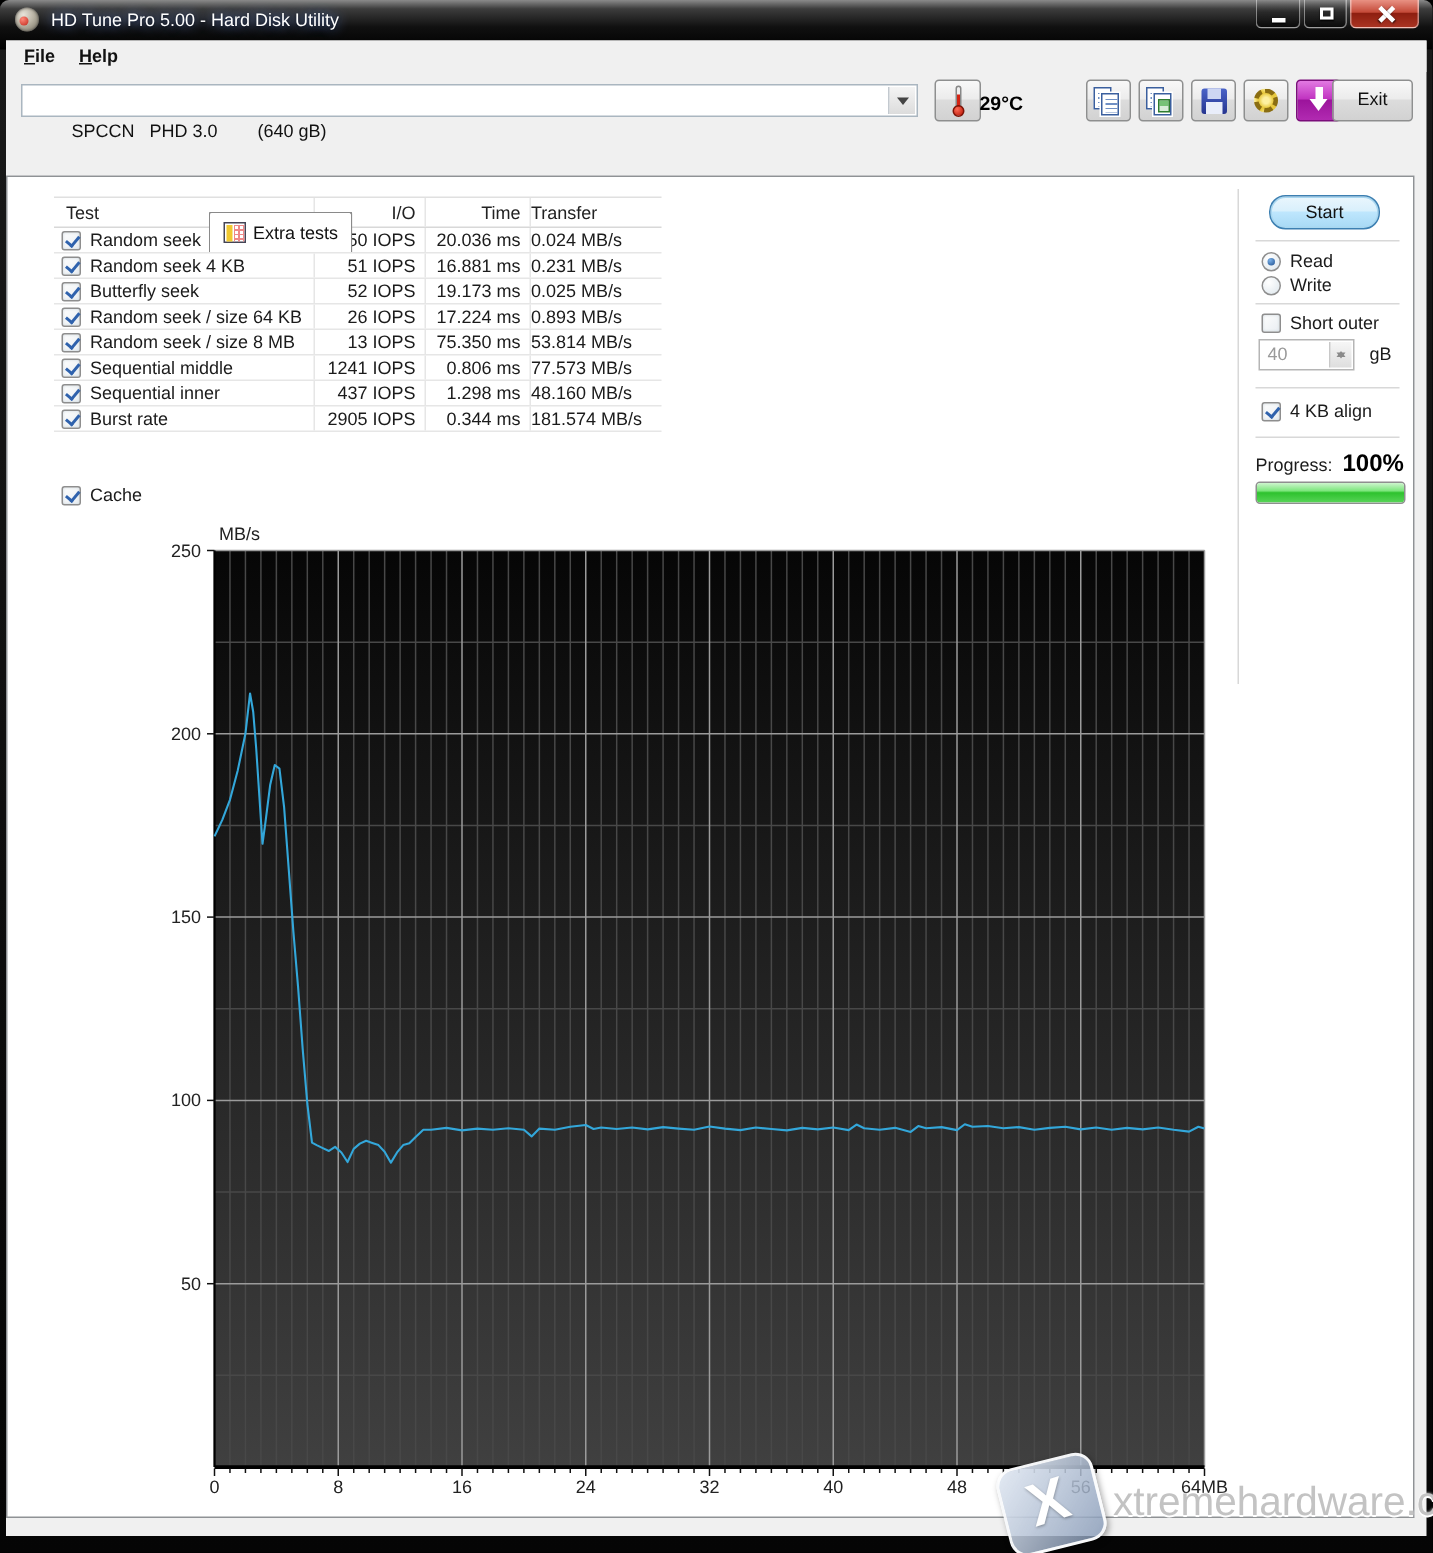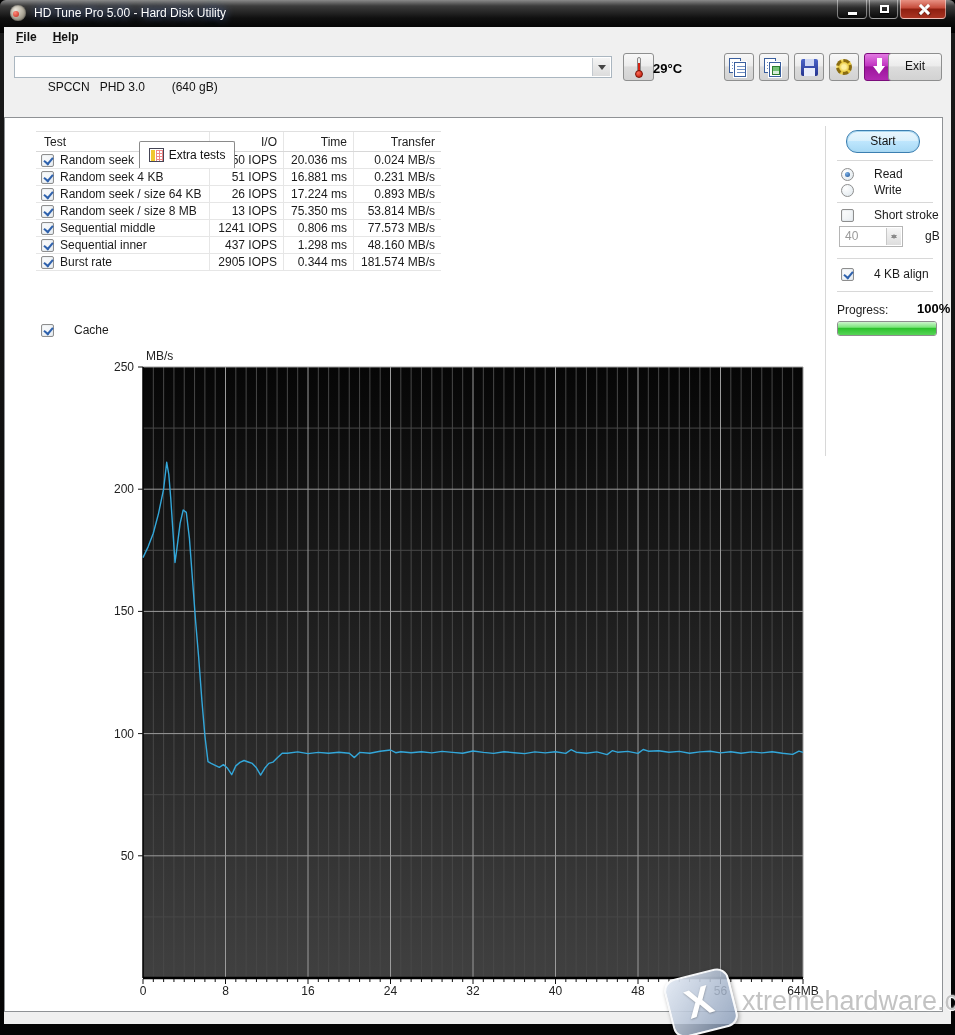--- a/index.html
+++ b/index.html
@@ -138,21 +138,21 @@
   
   .content { position:absolute; left:4px; top:117px; width:939px; height:895px; background:#fff;
     border:1px solid #8f9295; border-top:1px solid #8f9295; }
   
   .ttable { position:absolute; left:31px; top:13px; width:405px; font-size:12px; color:#1b1b1b;
     border-top:1px solid #e0e0e0; }
   .trow { display:flex; height:17px; line-height:17px; border-bottom:1px solid #e6e6e6; }
   .trow .c0 { width:173px; display:flex; align-items:center; gap:6px; padding-left:5px; }
   .trow .c1 { width:74px;  text-align:right; padding-right:6px; border-left:1px solid #e6e6e6; }
   .trow .c2 { width:70px;  text-align:right; padding-right:6px; border-left:1px solid #e6e6e6; }
-  .trow .c3 { width:88px;  text-align:right; padding-right:6px; border-left:1px solid #e6e6e6; }
+  .trow .c3 { width:88px;  text-align:left; padding-right:6px; border-left:1px solid #e6e6e6; }
   .thead { height:20px; line-height:20px; border-bottom:1px solid #d8d8d8; color:#222; }
   .thead .c0 { padding-left:8px; }
   
   .cb { position:relative; width:13px; height:13px; flex:none; display:inline-block;
     border:1px solid #8e8e8e; border-radius:2px;
     background:linear-gradient(135deg,#fdfdfd,#e9eef2); box-shadow:inset 0 0 2px #cfd8de; }
   .cb.checked::after { content:""; position:absolute; left:2px; top:2px; width:7px; height:4px;
     border-left:2px solid #2f62ad; border-bottom:2px solid #2f62ad; transform:rotate(-50deg); }
   .rb { position:relative; width:13px; height:13px; flex:none; display:inline-block; border-radius:50%;
     border:1px solid #8e8e8e; background:radial-gradient(circle at 35% 30%,#fff,#dde6ec); }
@@ -160,31 +160,31 @@
     border-radius:50%; background:radial-gradient(circle at 35% 30%,#7ab1e8,#1f4f8f); }
   .ctl-label { font-size:12px; color:#1b1b1b; }
   
   .rpanel-sep { position:absolute; height:1px; background:#d8d8d8; box-shadow:0 1px 0 #fff; }
   .vsep { position:absolute; left:820px; top:8px; width:1px; height:330px; background:#d8d8d8;
     box-shadow:1px 0 0 #fff; }
   .start-btn { position:absolute; left:841px; top:12px; width:74px; height:23px;
     border:1px solid #3c7fb1; border-radius:11px; font-size:12px; color:#111; text-align:center;
     line-height:21px; background:linear-gradient(180deg,#eaf6fd,#d9f0fc 45%,#bee6fd 50%,#a7d9f5);
     box-shadow:0 0 0 1px #a9d7f0 inset; }
-  .ctl-row { position:absolute; display:flex; align-items:center; gap:20px; }
+  .ctl-row { position:absolute; display:flex; align-items:center; gap:6px; }
   .spinner { position:absolute; left:834px; top:108px; width:64px; height:21px; background:#fff;
     border:1px solid #b5b5b5; font-size:12px; color:#9a9a9a; line-height:19px; padding-left:5px; }
   .spin-btns { position:absolute; right:1px; top:1px; width:15px; height:17px;
     background:linear-gradient(180deg,#f6f6f6,#dedede); border-left:1px solid #c8c8c8; }
   .spin-btns::before { content:""; position:absolute; left:4px; top:3px;
     border:3.5px solid transparent; border-bottom:4px solid #8a8a8a; }
   .spin-btns::after  { content:""; position:absolute; left:4px; bottom:3px;
     border:3.5px solid transparent; border-top:4px solid #8a8a8a; }
   .progress-label { position:absolute; left:832px; top:185px; font-size:12px; color:#1b1b1b; }
-  .progress-value { position:absolute; left:912px; top:183px; font-size:13px; font-weight:bold; color:#000; }
+  .progress-value { position:absolute; left:890px; top:183px; font-size:16px; font-weight:bold; color:#000; }
   .progress-bar { position:absolute; left:832px; top:203px; width:100px; height:15px;
     border:1px solid #8e8e8e; border-radius:3px; overflow:hidden; background:#e6e6e6; }
   .progress-fill { height:100%; background:linear-gradient(180deg,#cdf4cd,#7ce67c 40%,#2ec22e 50%,#57d457); }
   
   .chart-svg { position:absolute; left:0; top:0; width:955px; height:1035px; pointer-events:none; }
   .watermark-badge { position:absolute; left:668px; top:973px; width:66px; height:60px;
     border-radius:12px; transform:rotate(-14deg); z-index:20;
     background:linear-gradient(135deg,rgba(225,232,242,.95),rgba(130,150,180,.8));
     border:2px solid rgba(255,255,255,.9); box-shadow:1px 2px 4px rgba(0,0,0,.35); }
   .watermark-badge::after { content:"X"; position:absolute; left:16px; top:4px; color:#fff;
@@ -332,20 +332,29 @@
             <span class="cb checked"></span>
             <span>Random seek 4 KB</span>
           </div>
           <div class="c1">51 IOPS</div>
           <div class="c2">16.881 ms</div>
           <div class="c3">0.231 MB/s</div>
         </div>
         <div class="trow">
           <div class="c0">
             <span class="cb checked"></span>
+            <span>Butterfly seek</span>
+          </div>
+          <div class="c1">52 IOPS</div>
+          <div class="c2">19.173 ms</div>
+          <div class="c3">0.025 MB/s</div>
+        </div>
+        <div class="trow">
+          <div class="c0">
+            <span class="cb checked"></span>
             <span>Random seek / size 64 KB</span>
           </div>
           <div class="c1">26 IOPS</div>
           <div class="c2">17.224 ms</div>
           <div class="c3">0.893 MB/s</div>
         </div>
         <div class="trow">
           <div class="c0">
             <span class="cb checked"></span>
             <span>Random seek / size 8 MB</span>
@@ -393,27 +402,27 @@
       <span class="ctl-label">Read</span>
     </div>
     <div class="ctl-row" style="left:836px; top:65px;">
       <span class="rb"></span>
       <span class="ctl-label">Write</span>
     </div>
     <div class="rpanel-sep" style="left:832px; top:84px; width:96px;"></div>
 
     <div class="ctl-row" style="left:836px; top:90px;">
       <span class="cb"></span>
-      <span class="ctl-label">Short stroke</span>
+      <span class="ctl-label">Short outer</span>
     </div>
     <div class="spinner">
       <span>40</span>
       <span class="spin-btns"></span>
     </div>
-    <span class="ctl-label" style="position:absolute; left:908px; top:111px;margin-left:12px;">gB</span>
+    <span class="ctl-label" style="position:absolute; left:908px; top:111px;">gB</span>
     <div class="rpanel-sep" style="left:832px; top:140px; width:96px;"></div>
 
     <div class="ctl-row" style="left:836px; top:149px;">
       <span class="cb checked"></span>
       <span class="ctl-label">4 KB align</span>
     </div>
     <div class="rpanel-sep" style="left:832px; top:173px; width:96px;"></div>
 
     <span class="progress-label">Progress:</span>
     <span class="progress-value">100%</span>

